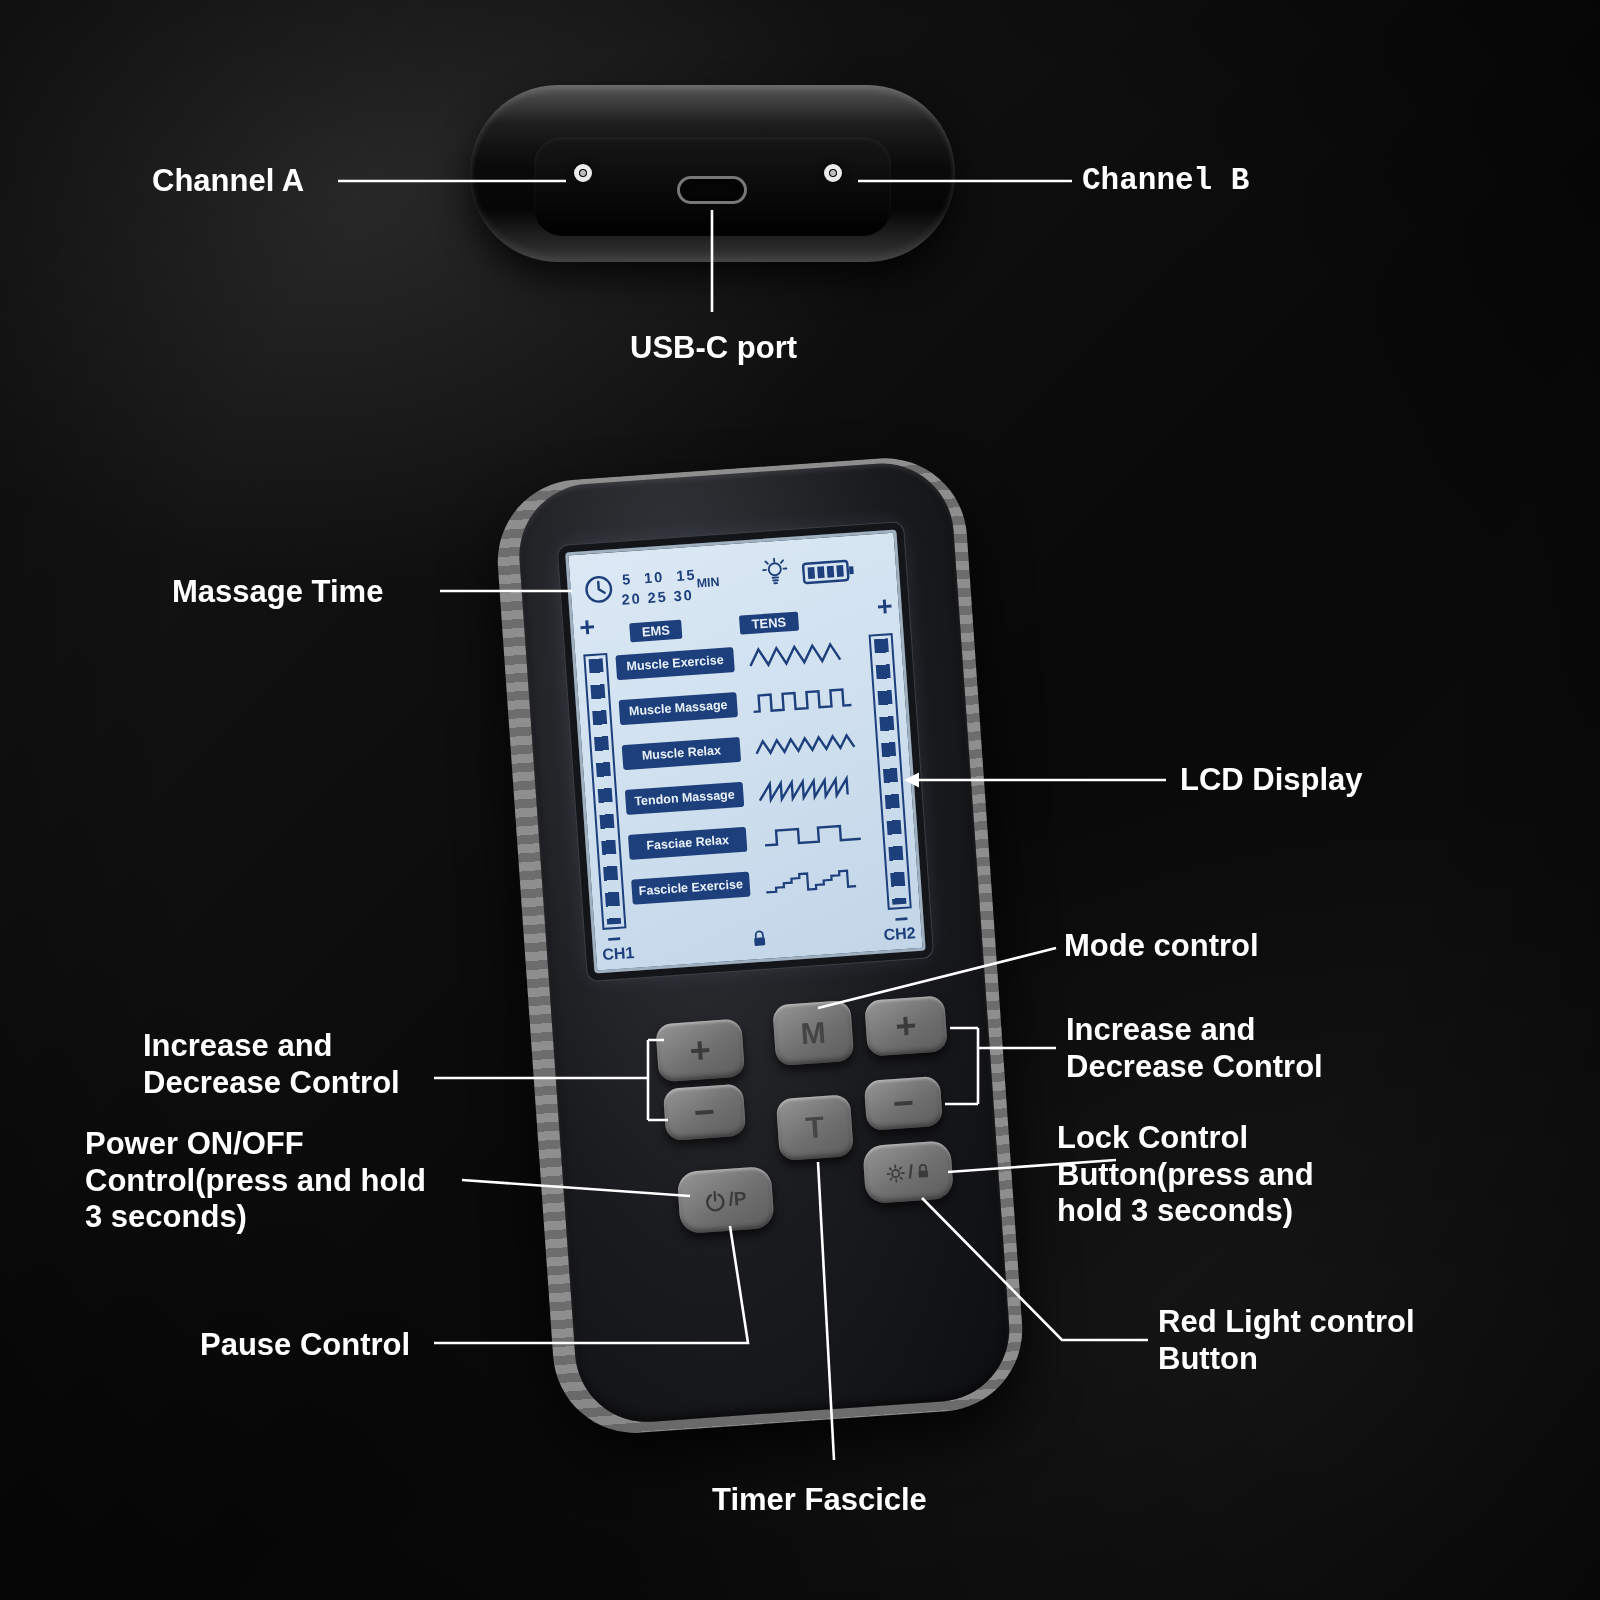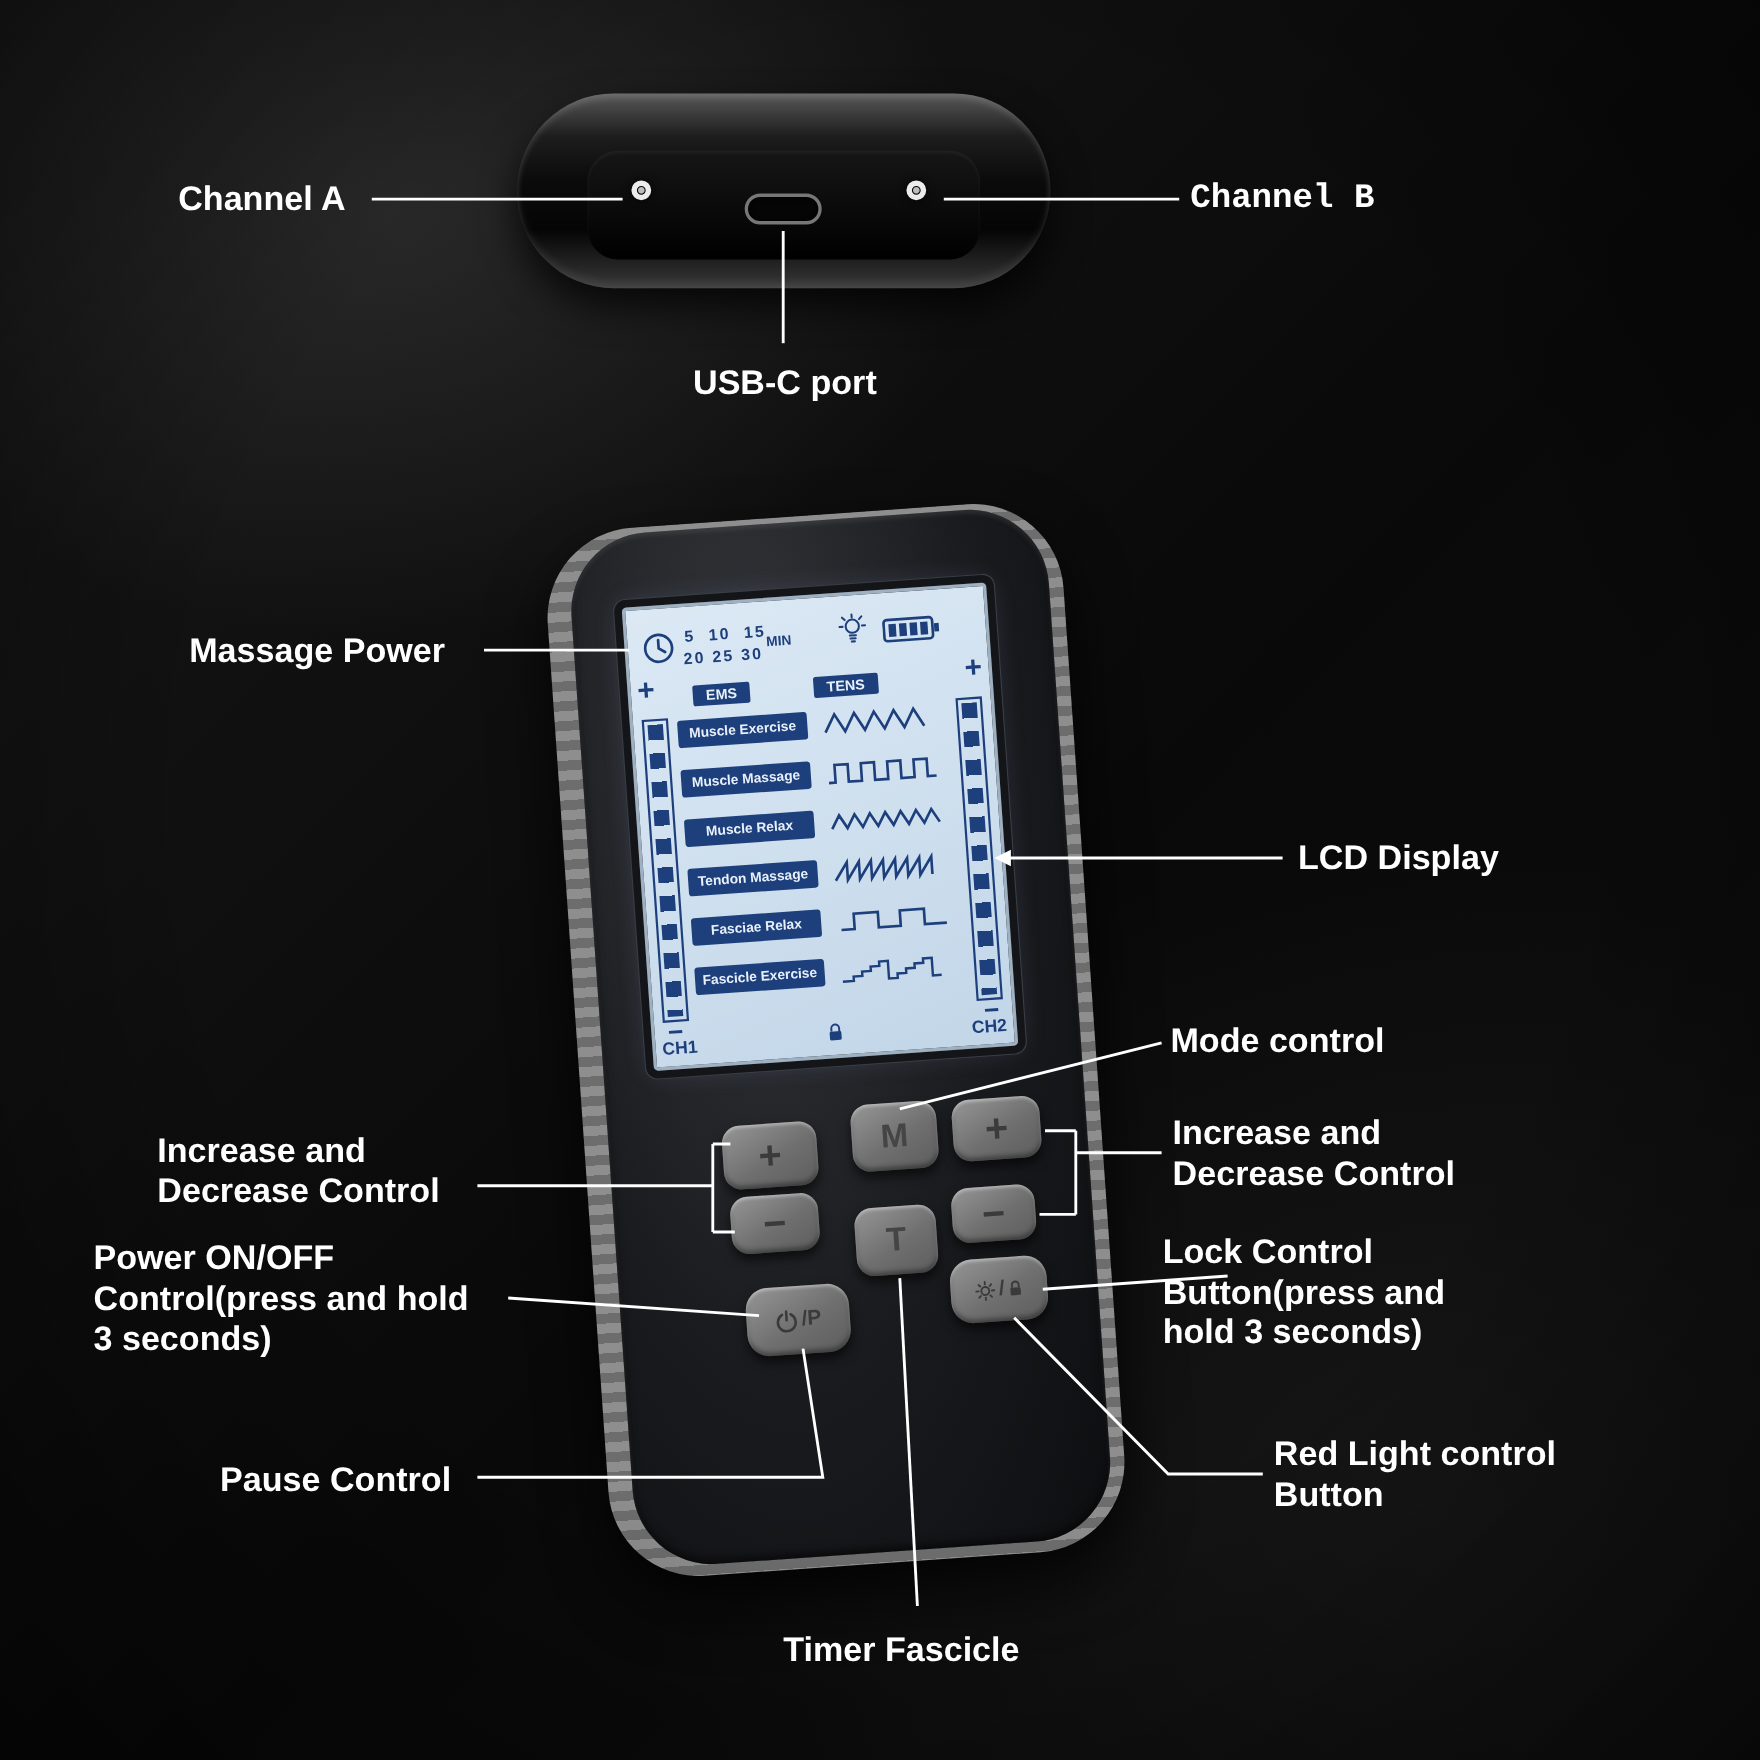--- a/index.html
+++ b/index.html
@@ -246,24 +246,24 @@
     <path d="M1056,1048 H978 M978,1028 V1104 M978,1028 H950 M978,1104 H945"></path>
     <path d="M462,1180 L690,1196"></path>
     <path d="M1116,1160 L948,1172"></path>
     <path d="M434,1343 H748 L730,1226"></path>
     <path d="M1148,1340 H1062 L922,1198"></path>
     <path d="M818,1162 L834,1460"></path>
   </g>
   <polygon points="904,780 919,772.5 919,787.5" fill="#ffffff"></polygon>
 </svg>
 
-<div class="label" style="left:162px; top:163px;">Channel A</div>
+<div class="label" style="left:152px; top:163px;">Channel A</div>
 <div class="label" style="left:1082px; top:163px;font-family:Liberation Mono, monospace;">Channel B</div>
 <div class="label" style="left:630px; top:330px;">USB-C port</div>
-<div class="label" style="left:172px; top:574px;">Massage Power</div>
+<div class="label" style="left:172px; top:574px;">Massage Time</div>
 <div class="label" style="left:1180px; top:762px;">LCD Display</div>
 <div class="label" style="left:1064px; top:928px;">Mode control</div>
 <div class="label" style="left:143px; top:1028px;">Increase and
 Decrease Control</div>
 <div class="label" style="left:1066px; top:1012px;">Increase and
 Decrease Control</div>
 <div class="label" style="left:85px; top:1126px;">Power ON/OFF
 Control(press and hold
 3 seconds)</div>
 <div class="label" style="left:1057px; top:1120px;">Lock Control

